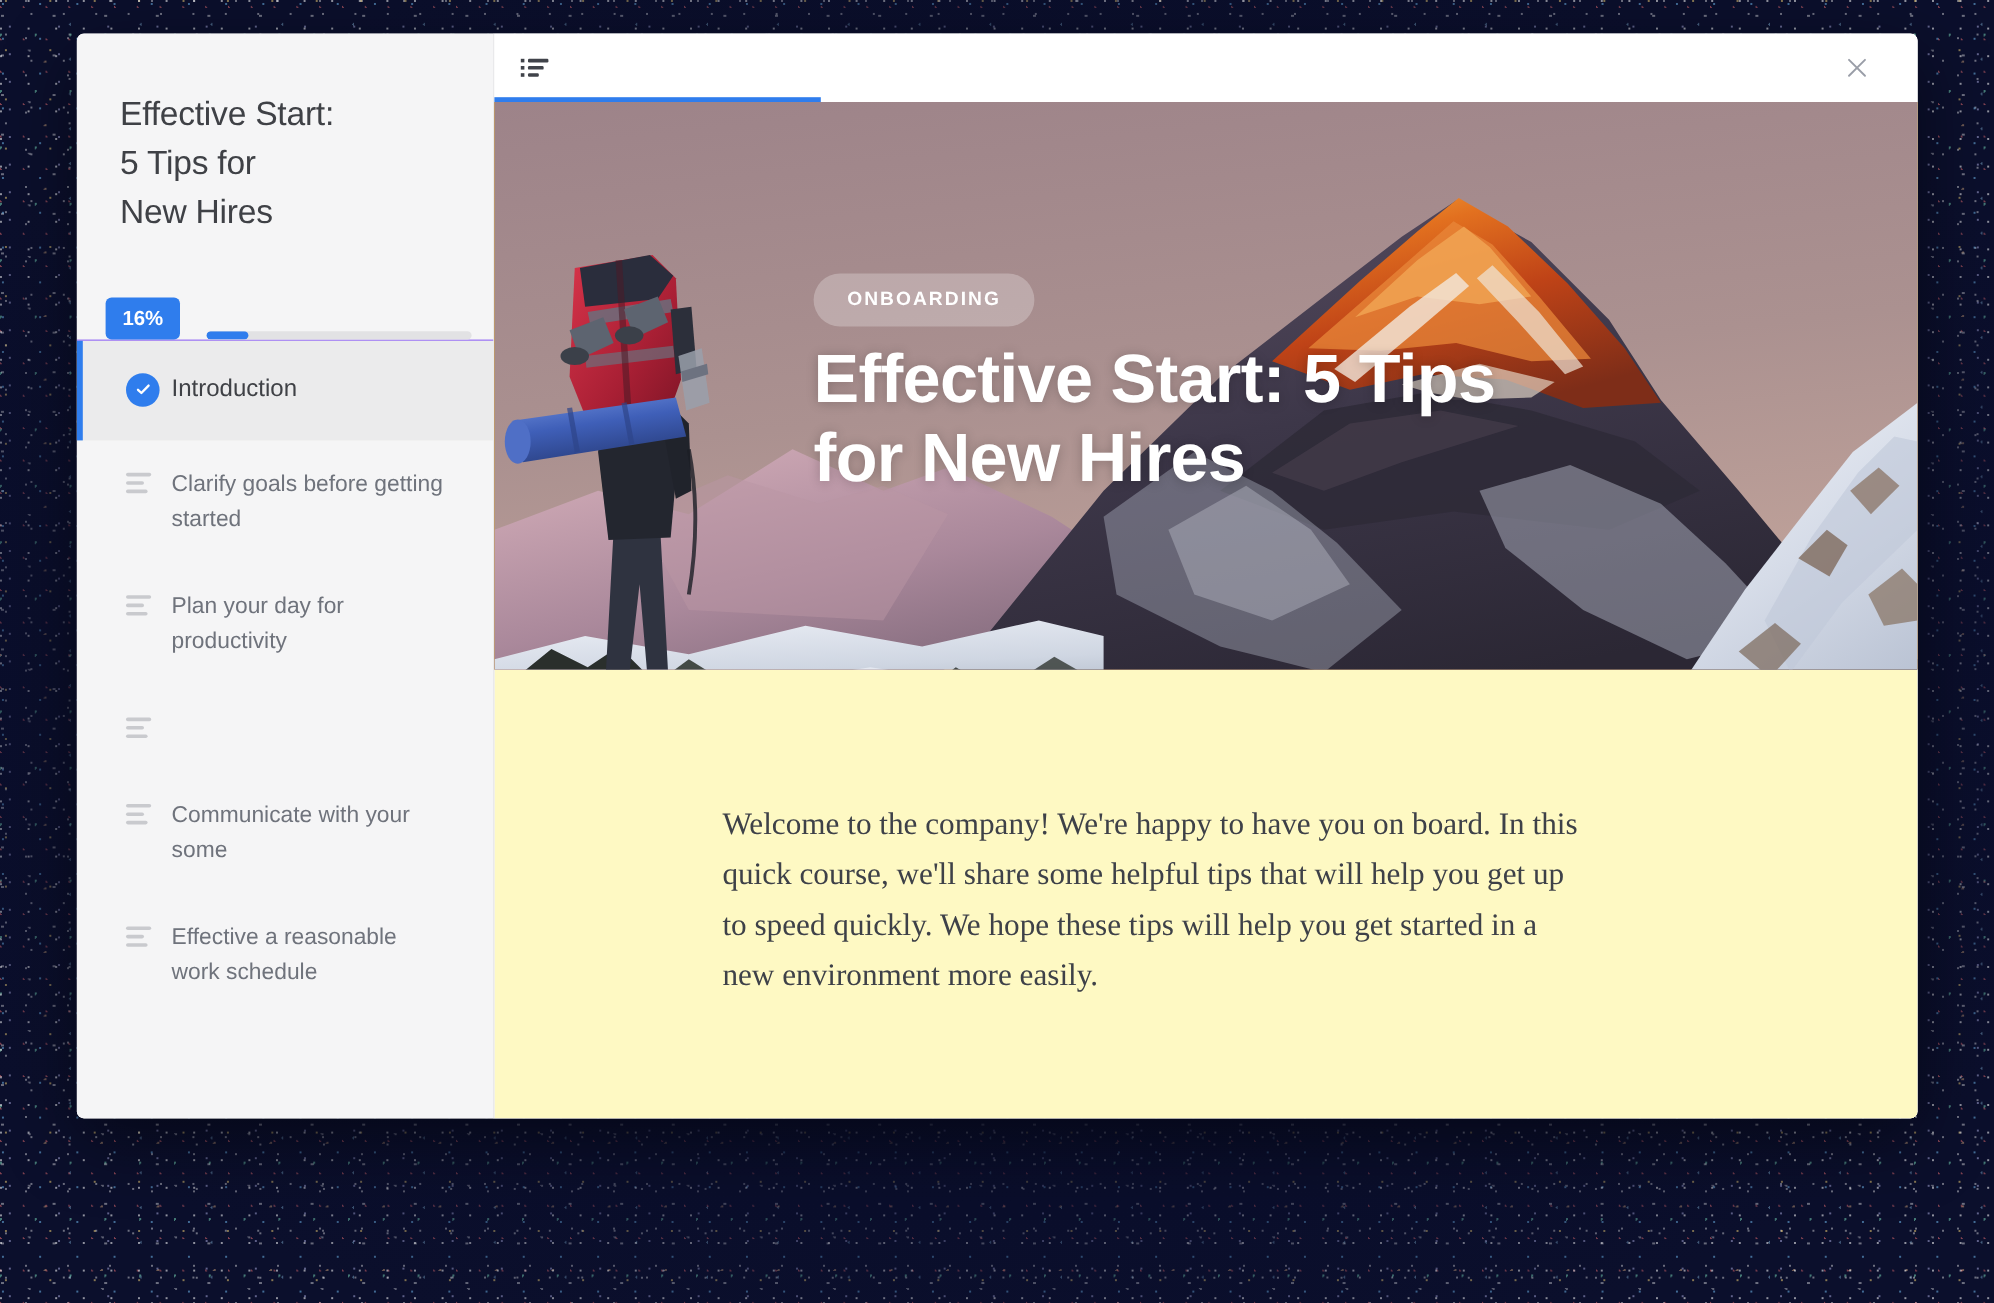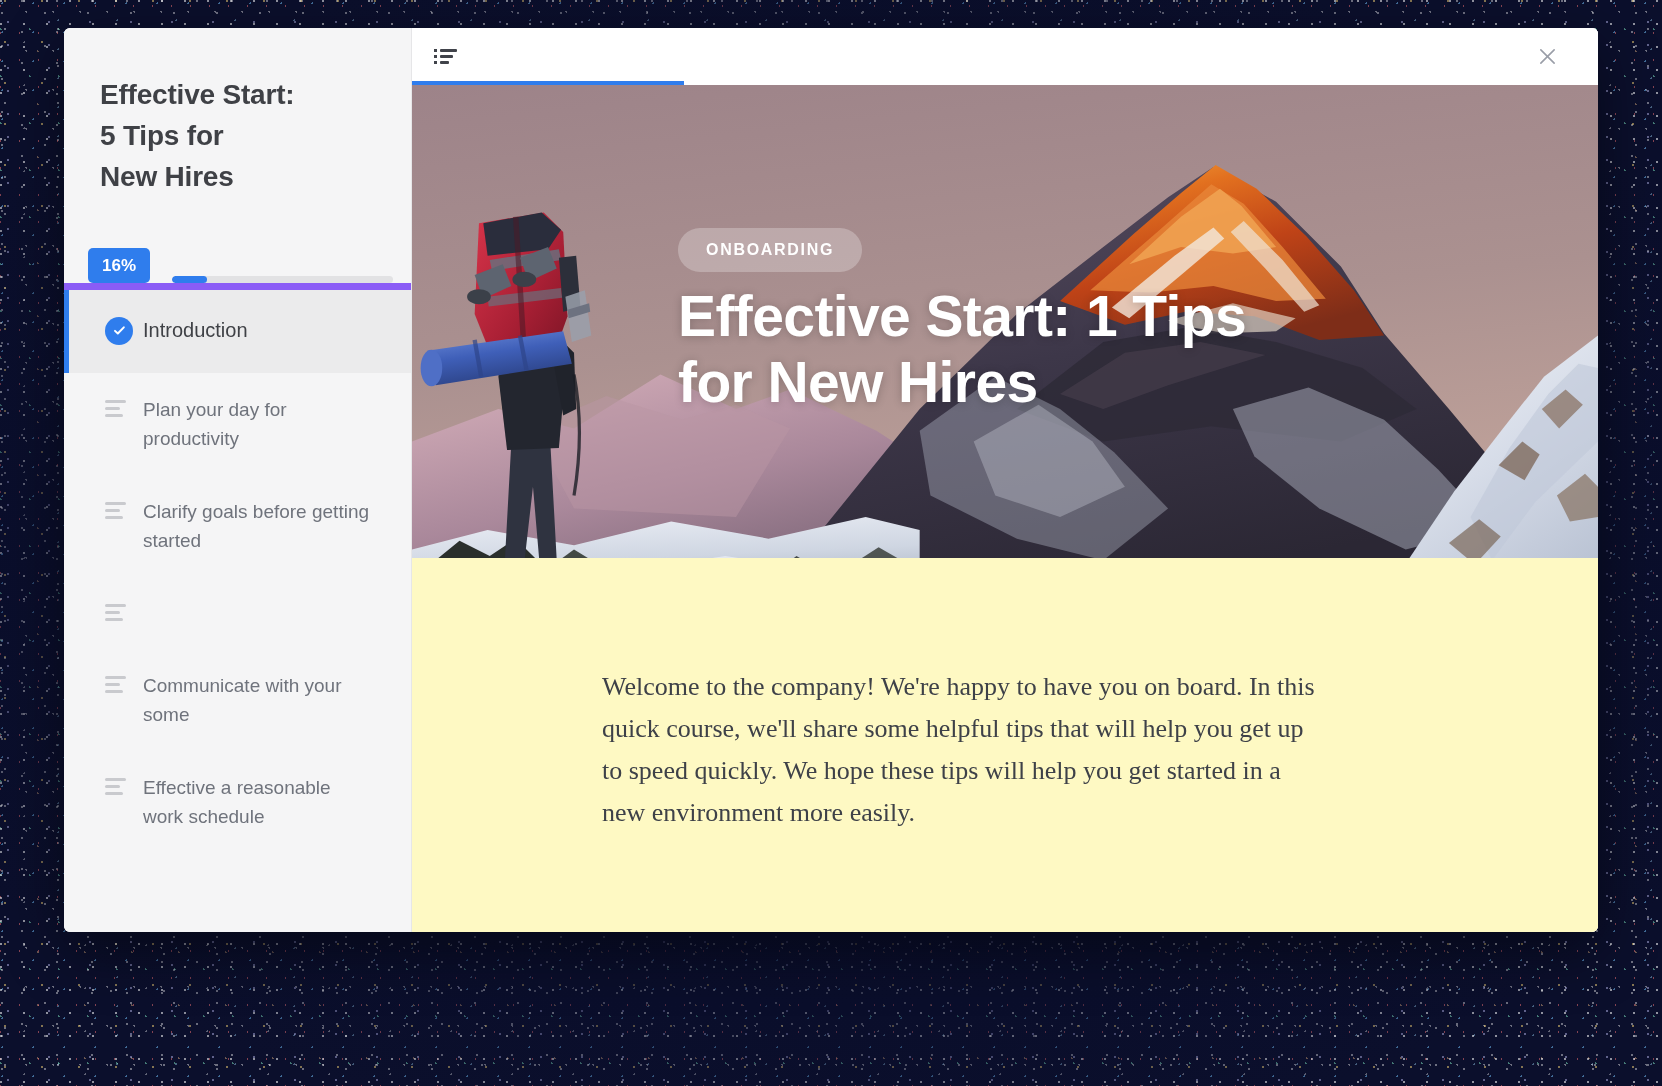--- a/index.html
+++ b/index.html
@@ -63,21 +63,21 @@
     width: 348px;
     flex: 0 0 348px;
     background: #f5f5f6;
     border-right: 1px solid #e6e6e8;
     position: relative;
   }
 
   .course-title {
     padding: 46px 36px 0 36px;
     font-size: 28px;
-    font-weight: bold;
+    font-weight: normal;
     line-height: 41px;
     color: #3f4146;
     letter-spacing: -0.2px;
   }
   .course-title span { display: block; }
 
   .progress-row {
     display: flex;
     align-items: flex-end;
     padding: 34px 0 0 24px;
@@ -99,21 +99,21 @@
     border-radius: 4px;
     margin: 0 18px 0 22px;
     overflow: hidden;
   }
   .progress-fill {
     height: 100%;
     background: #2f7ded;
     border-radius: 4px;
   }
 
-  #lesson-list { border-top: 7px solid #8b5cf6; }
+  #lesson-list { border-top: 1px solid #8b5cf6; }
 
   .lesson {
     display: flex;
     align-items: flex-start;
     padding: 22px 30px 22px 41px;
     position: relative;
     cursor: pointer;
     min-height: 72px;
   }
   .lesson.active {
@@ -330,32 +330,32 @@
       </div>
 
       <div class="lesson">
         <span class="lesson-icon">
           <span class="lines-icon">
               <i></i>
               <i></i>
               <i></i>
             </span>
         </span>
-        <span class="lesson-label">Plan your day for productivity</span>
+        <span class="lesson-label">Clarify goals before getting started</span>
       </div>
 
       <div class="lesson">
         <span class="lesson-icon">
           <span class="lines-icon">
               <i></i>
               <i></i>
               <i></i>
             </span>
         </span>
-        <span class="lesson-label">Clarify goals before getting started</span>
+        <span class="lesson-label">Plan your day for productivity</span>
       </div>
 
       <div class="lesson">
         <span class="lesson-icon">
           <span class="lines-icon">
               <i></i>
               <i></i>
               <i></i>
             </span>
         </span>
@@ -536,21 +536,21 @@
 
           <path d="M150 268 Q160 320 150 380" stroke="#1b1e25" stroke-width="3" fill="none" opacity="0.8"></path>
 
           <path d="M142 196 L160 190 L166 232 L148 238 Z" fill="#9aa0ab" opacity="0.85"></path>
           <path d="M144 208 L164 202 L165 210 L145 216 Z" fill="#6d7280"></path>
         </g>
       </svg>
 
       <div id="hero-overlay">
         <div id="hero-badge">ONBOARDING</div>
-        <h1 id="hero-title">Effective Start: 1 Tips for New Hires</h1>
+        <h1 id="hero-title">Effective Start: 5 Tips for New Hires</h1>
       </div>
     </div>
 
     <div id="content">
       <p id="body-copy">Welcome to the company! We're happy to have you on board. In this quick course, we'll share some helpful tips that will help you get up to speed quickly. We hope these tips will help you get started in a new environment more easily.</p>
     </div>
 
   </section>
 </div>
 

